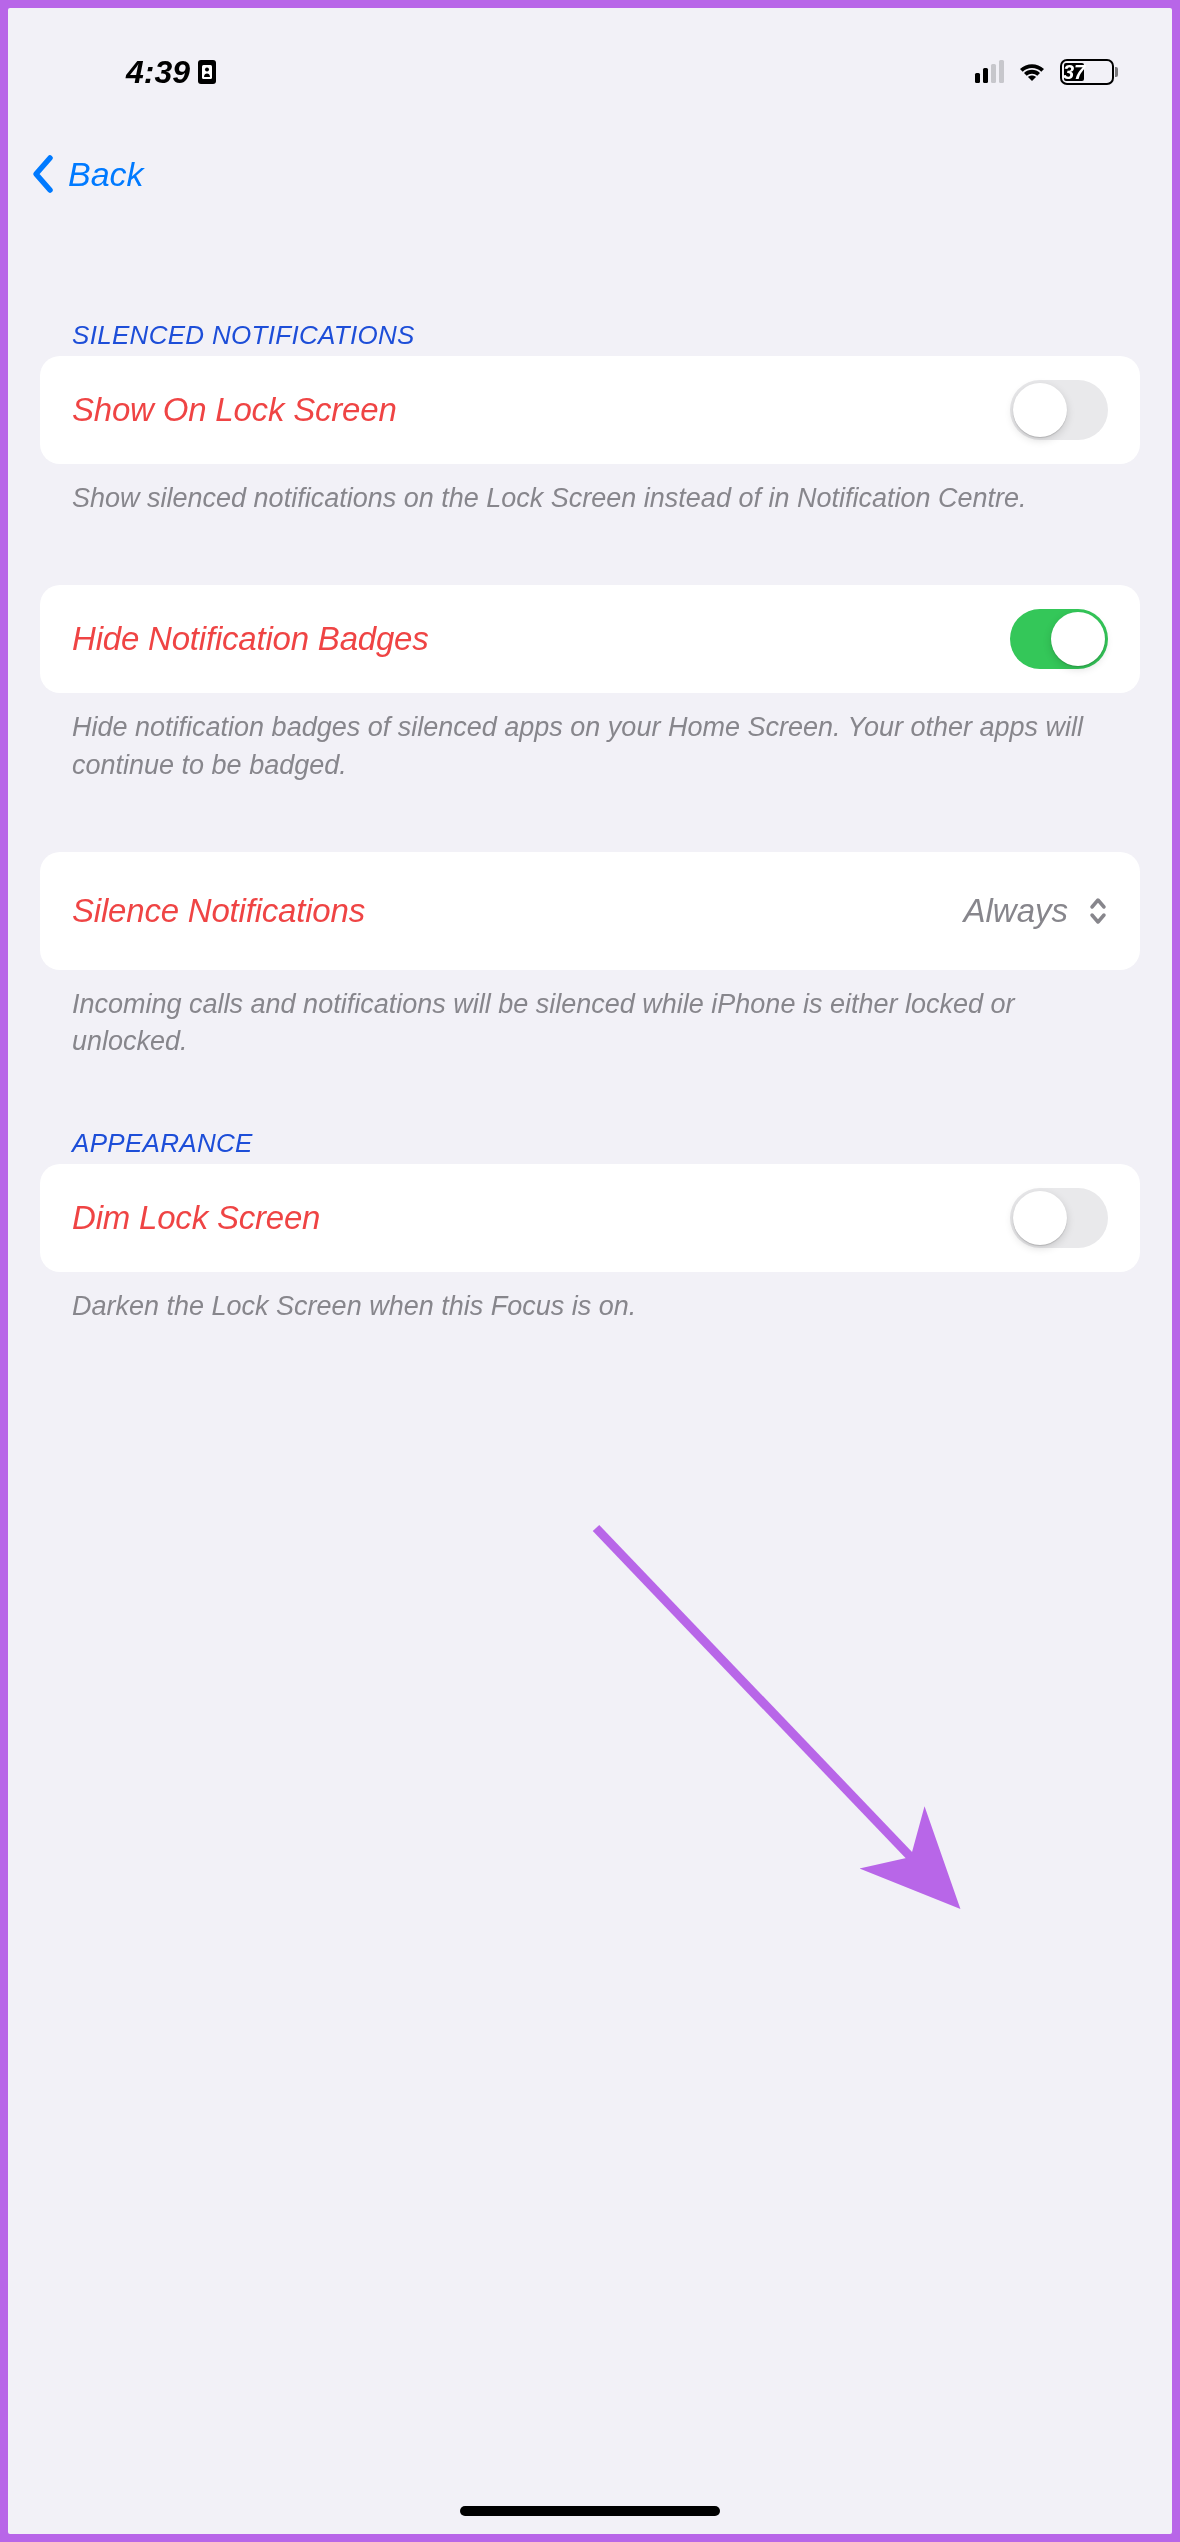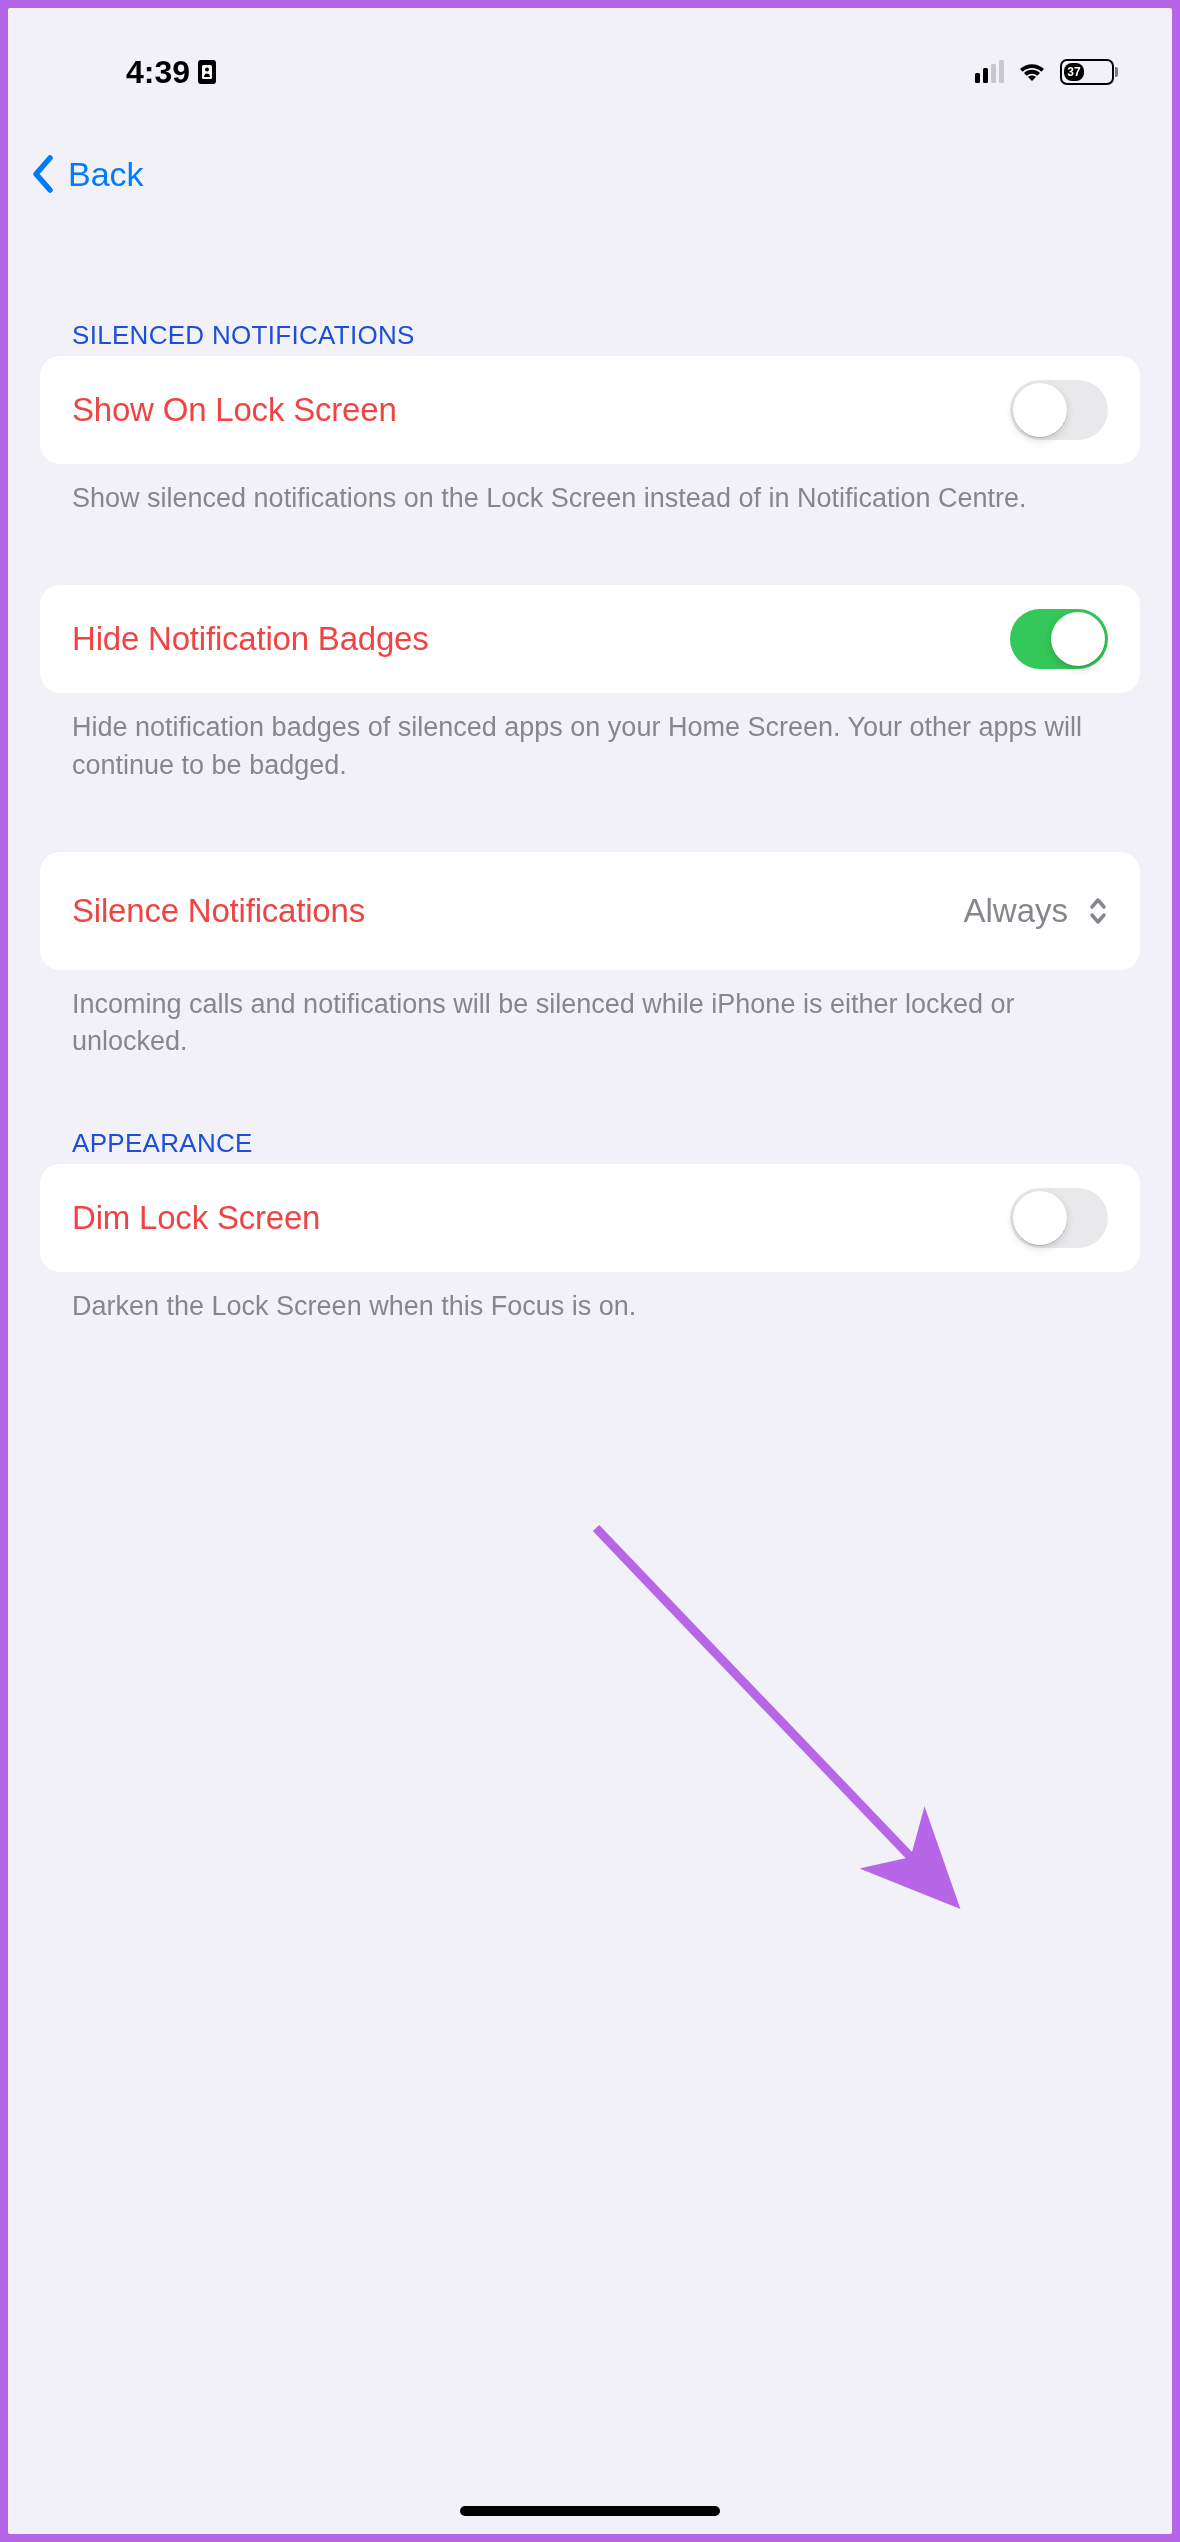--- a/index.html
+++ b/index.html
@@ -15,20 +15,21 @@
       height: 2542px;
       padding: 8px;
     }
     .screen {
       background: #f2f1f7;
       width: 100%;
       height: 100%;
       border-radius: 2px;
       position: relative;
       overflow: hidden;
+      font-style: italic;
     }
     
     .status-bar {
       height: 110px;
       display: flex;
       align-items: center;
       justify-content: space-between;
       padding: 18px 58px 0 118px;
     }
     .status-time {
@@ -77,26 +78,26 @@
       transform: translateY(-50%);
       width: 3px;
       height: 10px;
       background: #000;
       border-radius: 0 2px 2px 0;
       opacity: 0.5;
     }
     .battery-fill {
       height: 100%;
       background: #000;
-      border-radius: 8px;
+      border-radius: 2px;
       display: flex;
       align-items: center;
       justify-content: center;
       color: #fff;
-      font-size: 12px;
+      font-size: 20px;
       font-weight: 600;
       width: 38%;
       min-width: 20px;
       padding: 0 8px;
     }
     .card-icon {
       width: 18px;
       height: 24px;
       background: #000;
       border-radius: 3px;

